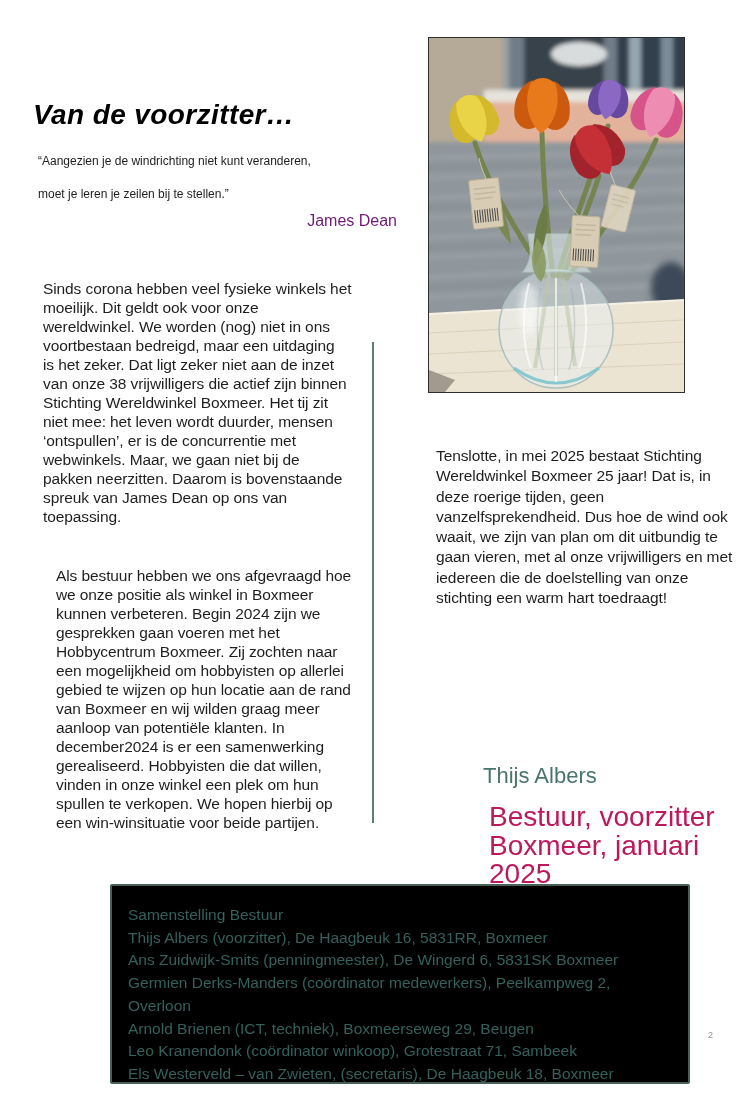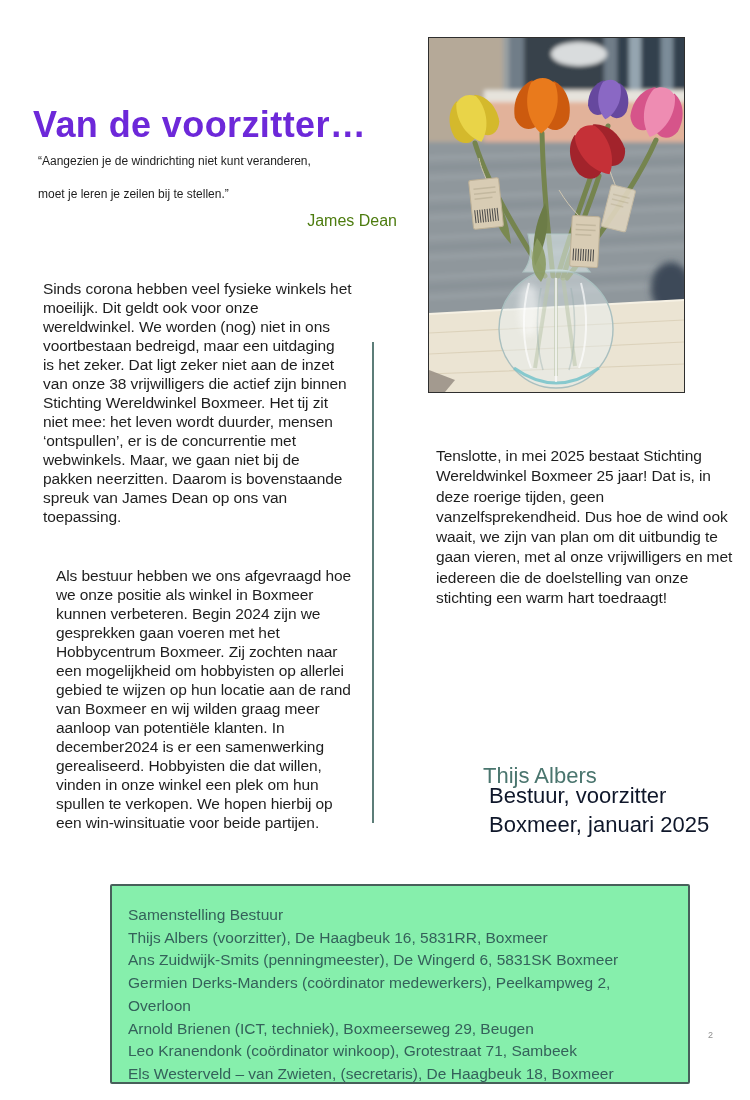--- a/index.html
+++ b/index.html
@@ -1,39 +1,39 @@
 <!DOCTYPE html>
 <html><head>
 <meta charset="utf-8">
 <style>
   html,body{margin:0;padding:0;background:#ffffff;}
   .page{position:relative;width:750px;height:1100px;background:#ffffff;overflow:hidden;
         font-family:"Liberation Sans",sans-serif;color:#1e1e1e;}
 
-  .title{position:absolute;left:33px;top:80px;font-size:36px;letter-spacing:.4px;color:#6d28d9;}
+  .title{position:absolute;left:33px;top:80px;font-size:28px;letter-spacing:.4px;color:#000000;font-style:italic;}
 
   .quote{position:absolute;left:38px;top:145px;width:368px;font-size:12px;line-height:32.5px;
          white-space:pre-line;color:#1d1d1d;}
-  .attribution{position:absolute;left:38px;top:212px;width:359px;text-align:right;font-size:16px;color:#4d7c0f;}
+  .attribution{position:absolute;left:38px;top:212px;width:359px;text-align:right;font-size:16px;color:#701a75;}
 
   .photo-frame{position:absolute;left:428px;top:37px;width:255px;height:354px;border:1px solid #2e2e2e;background:#9aa0a2;}
   .photo-frame svg{display:block;width:100%;height:100%;}
 
   .body-text{font-size:15.5px;line-height:19px;letter-spacing:-0.1px;color:#1e1e1e;white-space:pre-line;}
   .para1{position:absolute;left:43px;top:279px;width:338px;}
   .para2{position:absolute;left:56px;top:566px;width:338px;}
   .para-right{position:absolute;left:425px;top:446px;width:326px;line-height:20.3px;margin-left:11px;}
 
   .divider{position:absolute;left:372px;top:342px;width:2px;height:481px;background:#5c7d78;}
 
   .sig-name{position:absolute;left:483px;top:763px;font-size:22px;color:#4a756e;}
-  .sig-lines{position:absolute;left:489px;top:782px;font-size:22px;line-height:28.6px;color:#0f172a;white-space:pre-line;}
+  .sig-lines{position:absolute;left:489px;top:803px;font-size:28px;line-height:28.6px;color:#be185d;white-space:pre-line;}
 
   .board-box{position:absolute;left:110px;top:884px;width:576px;height:196px;box-sizing:content-box;
-             background:#86efac;border:2px solid #47605a;border-radius:2px;}
+             background:#000000;border:2px solid #47605a;border-radius:2px;}
   .board-inner{padding:18px 14px 0 16px;}
   .board-text{font-size:15.5px;line-height:22.7px;color:#34615a;}
   .board-members{white-space:pre-line;}
 
   .page-num{position:absolute;left:708px;top:1030px;font-size:9px;color:#8f8f8f;}
 </style>
 </head>
 <body>
 
 <div class="page">

